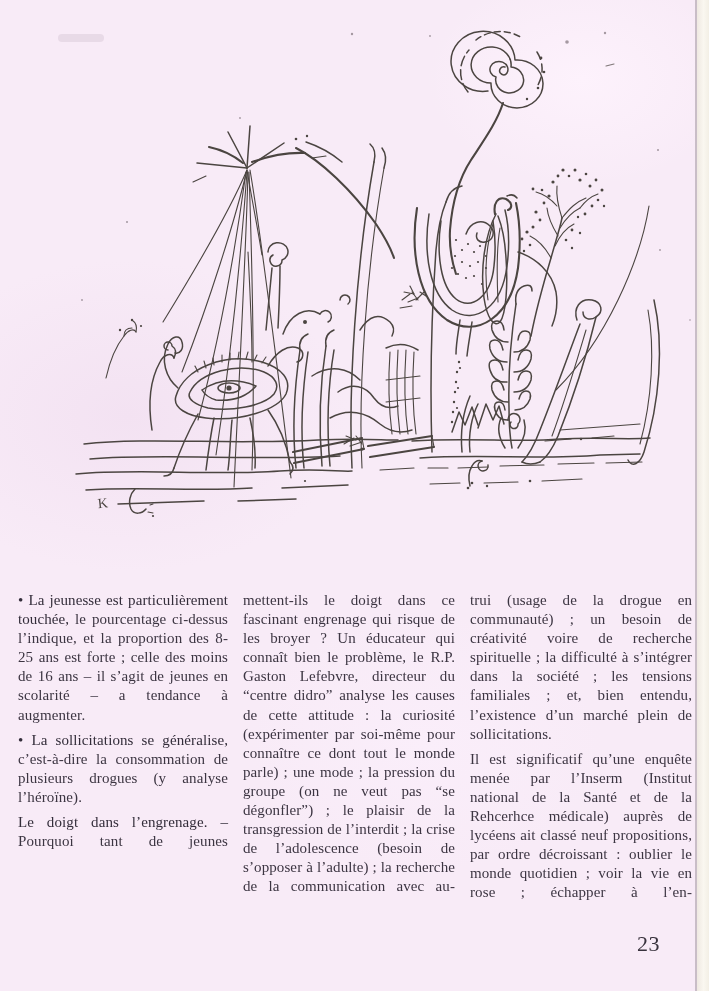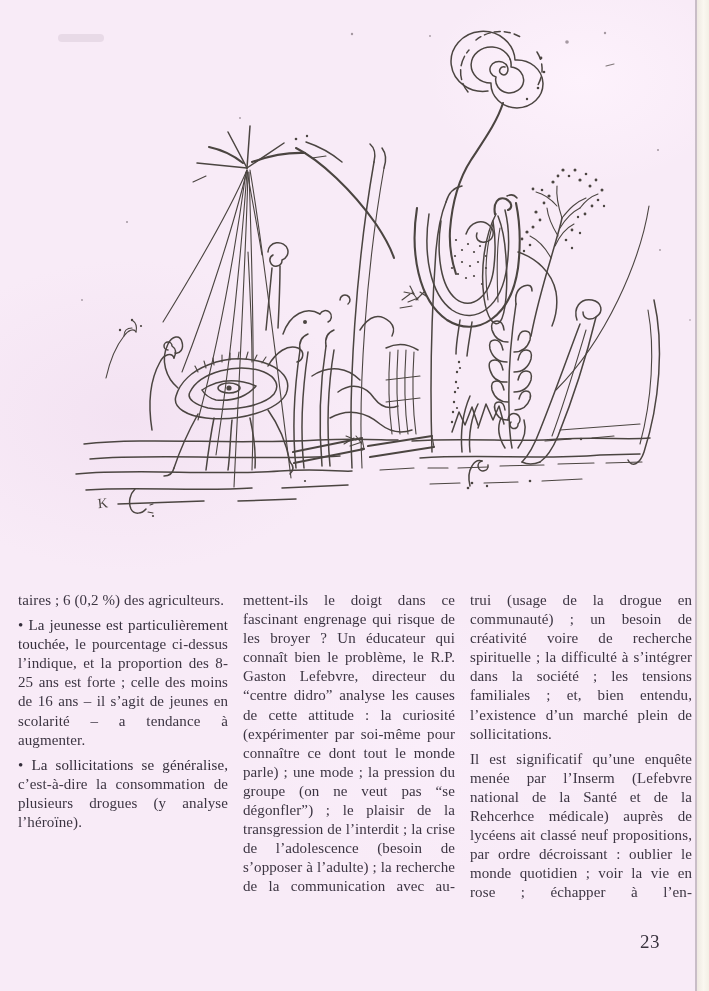--- a/index.html
+++ b/index.html
@@ -32,21 +32,21 @@
     position:absolute;left:18px;top:591px;width:676px;
     display:grid;grid-template-columns:210px 212px 222px;column-gap:15px;
   }
   .col{font-size:15px;line-height:19.1px;text-align:justify;letter-spacing:.1px;}
   .col p{margin:0 0 6px 0;}
   .col p:last-child{margin-bottom:16px;}
   .col strong{font-weight:400;color:#332d3a;}
   .stretch{text-align-last:justify;}
   .page-number{
     position:absolute;top:931px;right:49px;
-    font-size:19px;letter-spacing:.5px;color:#38323d;
+    font-size:22px;letter-spacing:.5px;color:#38323d;
   }
 </style>
 </head>
 <body>
 
 <div class="page">
 
   <svg class="illustration ink" viewBox="0 0 709 520" width="709" height="520" aria-hidden="true">
 
     <rect x="58" y="34" width="46" height="8" rx="4" fill="#ddcfdc" stroke="none" opacity=".6"></rect>
@@ -354,32 +354,32 @@
         <circle class="speck" cx="660" cy="250" r="0.9"></circle>
       <circle class="speck" cx="240" cy="118" r="0.9"></circle>
         <circle class="speck" cx="430" cy="36" r="0.9"></circle>
       <circle class="speck" cx="690" cy="320" r="0.8"></circle>
     </g>
   </svg>
 
   <main class="text-area">
 
     <div class="col">
-      <p><strong></strong><span>taires ; 6 (0,2 %) des agriculteurs.</span></p>
       <p><strong>• La jeunesse est particulièrement touchée,</strong><span> le pourcentage ci-dessus l’indique, et la proportion des 8-25 ans est forte ; celle des moins de 16 ans – il s’agit de jeunes en scolarité – a tendance à augmenter.</span></p>
       <p><strong>• La sollicitations se généralise,</strong><span> c’est-à-dire la consommation de plusieurs drogues (y analyse l’héroïne).</span></p>
+      <p class="stretch"><strong>Le doigt dans l’engrenage. –</strong><span> Pourquoi tant de jeunes</span></p>
     </div>
 
     <div class="col">
       <p class="stretch"><strong></strong><span>mettent-ils le doigt dans ce fascinant engrenage qui risque de les broyer ? Un éducateur qui connaît bien le problème, le R.P. Gaston Lefebvre, directeur du “centre didro” analyse les causes de cette attitude : la curiosité (expérimenter par soi-même pour connaître ce dont tout le monde parle) ; une mode ; la pression du groupe (on ne veut pas “se dégonfler”) ; le plaisir de la transgression de l’interdit ; la crise de l’adolescence (besoin de s’opposer à l’adulte) ; la recherche de la communication avec au-</span></p>
     </div>
 
     <div class="col">
       <p><strong></strong><span>trui (usage de la drogue en communauté) ; un besoin de créativité voire de recherche spirituelle ; la difficulté à s’intégrer dans la société ; les tensions familiales ; et, bien entendu, l’existence d’un marché plein de sollicitations.</span></p>
-      <p class="stretch"><strong></strong><span>Il est significatif qu’une enquête menée par l’Inserm (Lefebvre national de la Santé et de la Rehcerhce médicale) auprès de lycéens ait classé neuf propositions, par ordre décroissant : oublier le monde quotidien ; voir la vie en rose ; échapper à l’en-</span></p>
+      <p class="stretch"><strong></strong><span>Il est significatif qu’une enquête menée par l’Inserm (Institut national de la Santé et de la Rehcerhce médicale) auprès de lycéens ait classé neuf propositions, par ordre décroissant : oublier le monde quotidien ; voir la vie en rose ; échapper à l’en-</span></p>
     </div>
 
   </main>
 
   <div class="page-number">23</div>
 
   <div class="scan-edge"></div>
 </div>
 
 </body></html>

